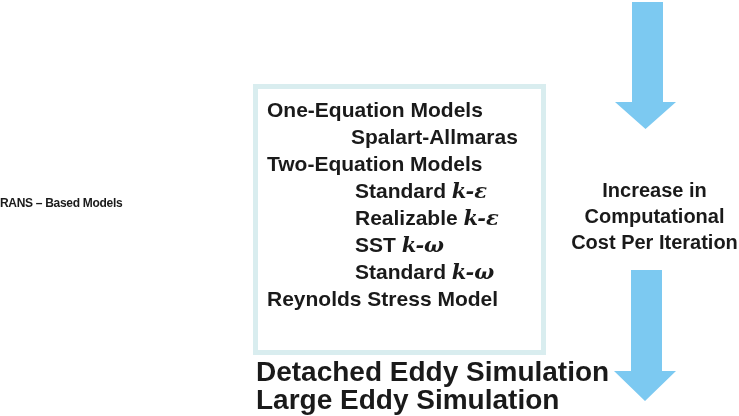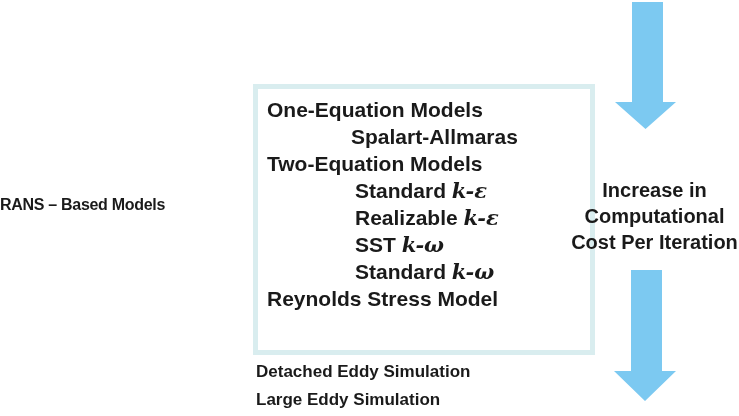--- a/index.html
+++ b/index.html
@@ -13,32 +13,32 @@
     background: #ffffff;
     overflow: hidden;
   }
 
   
   .rans-label {
     position: absolute;
     left: 0px;
     top: 196px;
     width: 225px;
-    font-size: 16px;
+    font-size: 12px;
     font-weight: 700;
     letter-spacing: -0.3px;
     white-space: nowrap;
   }
 
   
   .model-box {
     position: absolute;
     left: 253px;
     top: 84px;
-    width: 342px;
+    width: 293px;
     height: 271px;
     border: 5px solid #d9edef;
     background: #ffffff;
     padding: 7px 0 0 9px;
     font-size: 21px;
     font-weight: 700;
     line-height: 27px;
   }
   .box-line { white-space: nowrap; }
   .indent-1 { padding-left: 84px; }
@@ -50,21 +50,21 @@
     font-style: italic;
     font-weight: 600;
     text-align: center;
   }
 
   
   .below-box {
     position: absolute;
     left: 256px;
     top: 358px;
-    font-size: 17px;
+    font-size: 28px;
     font-weight: 700;
     line-height: 28px;
     white-space: nowrap;
   }
 
   
   .arrow { position: absolute; display: block; }
   .arrow-top { left: 615px; top: 2px; }
   .arrow-bottom { left: 614px; top: 270px; }
 

